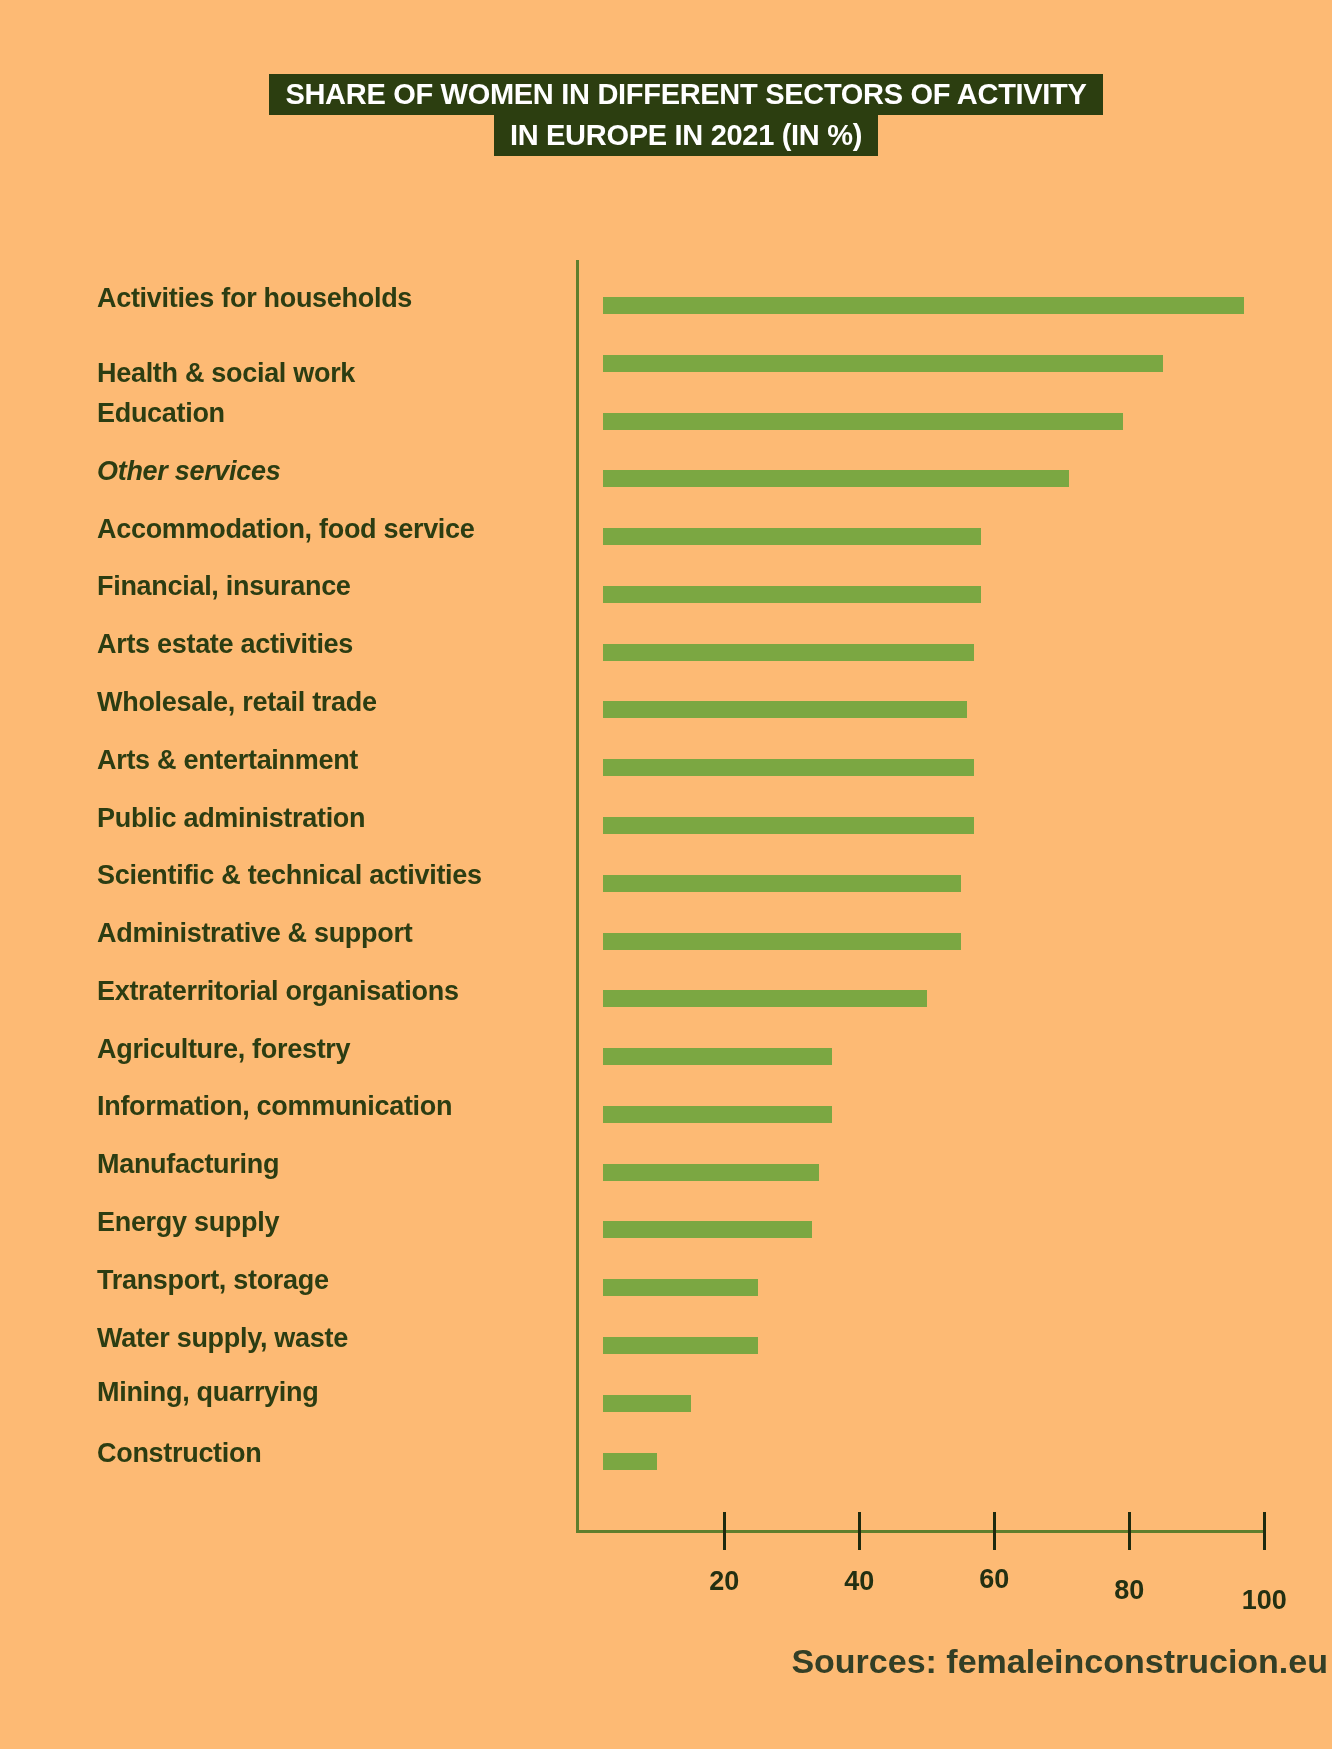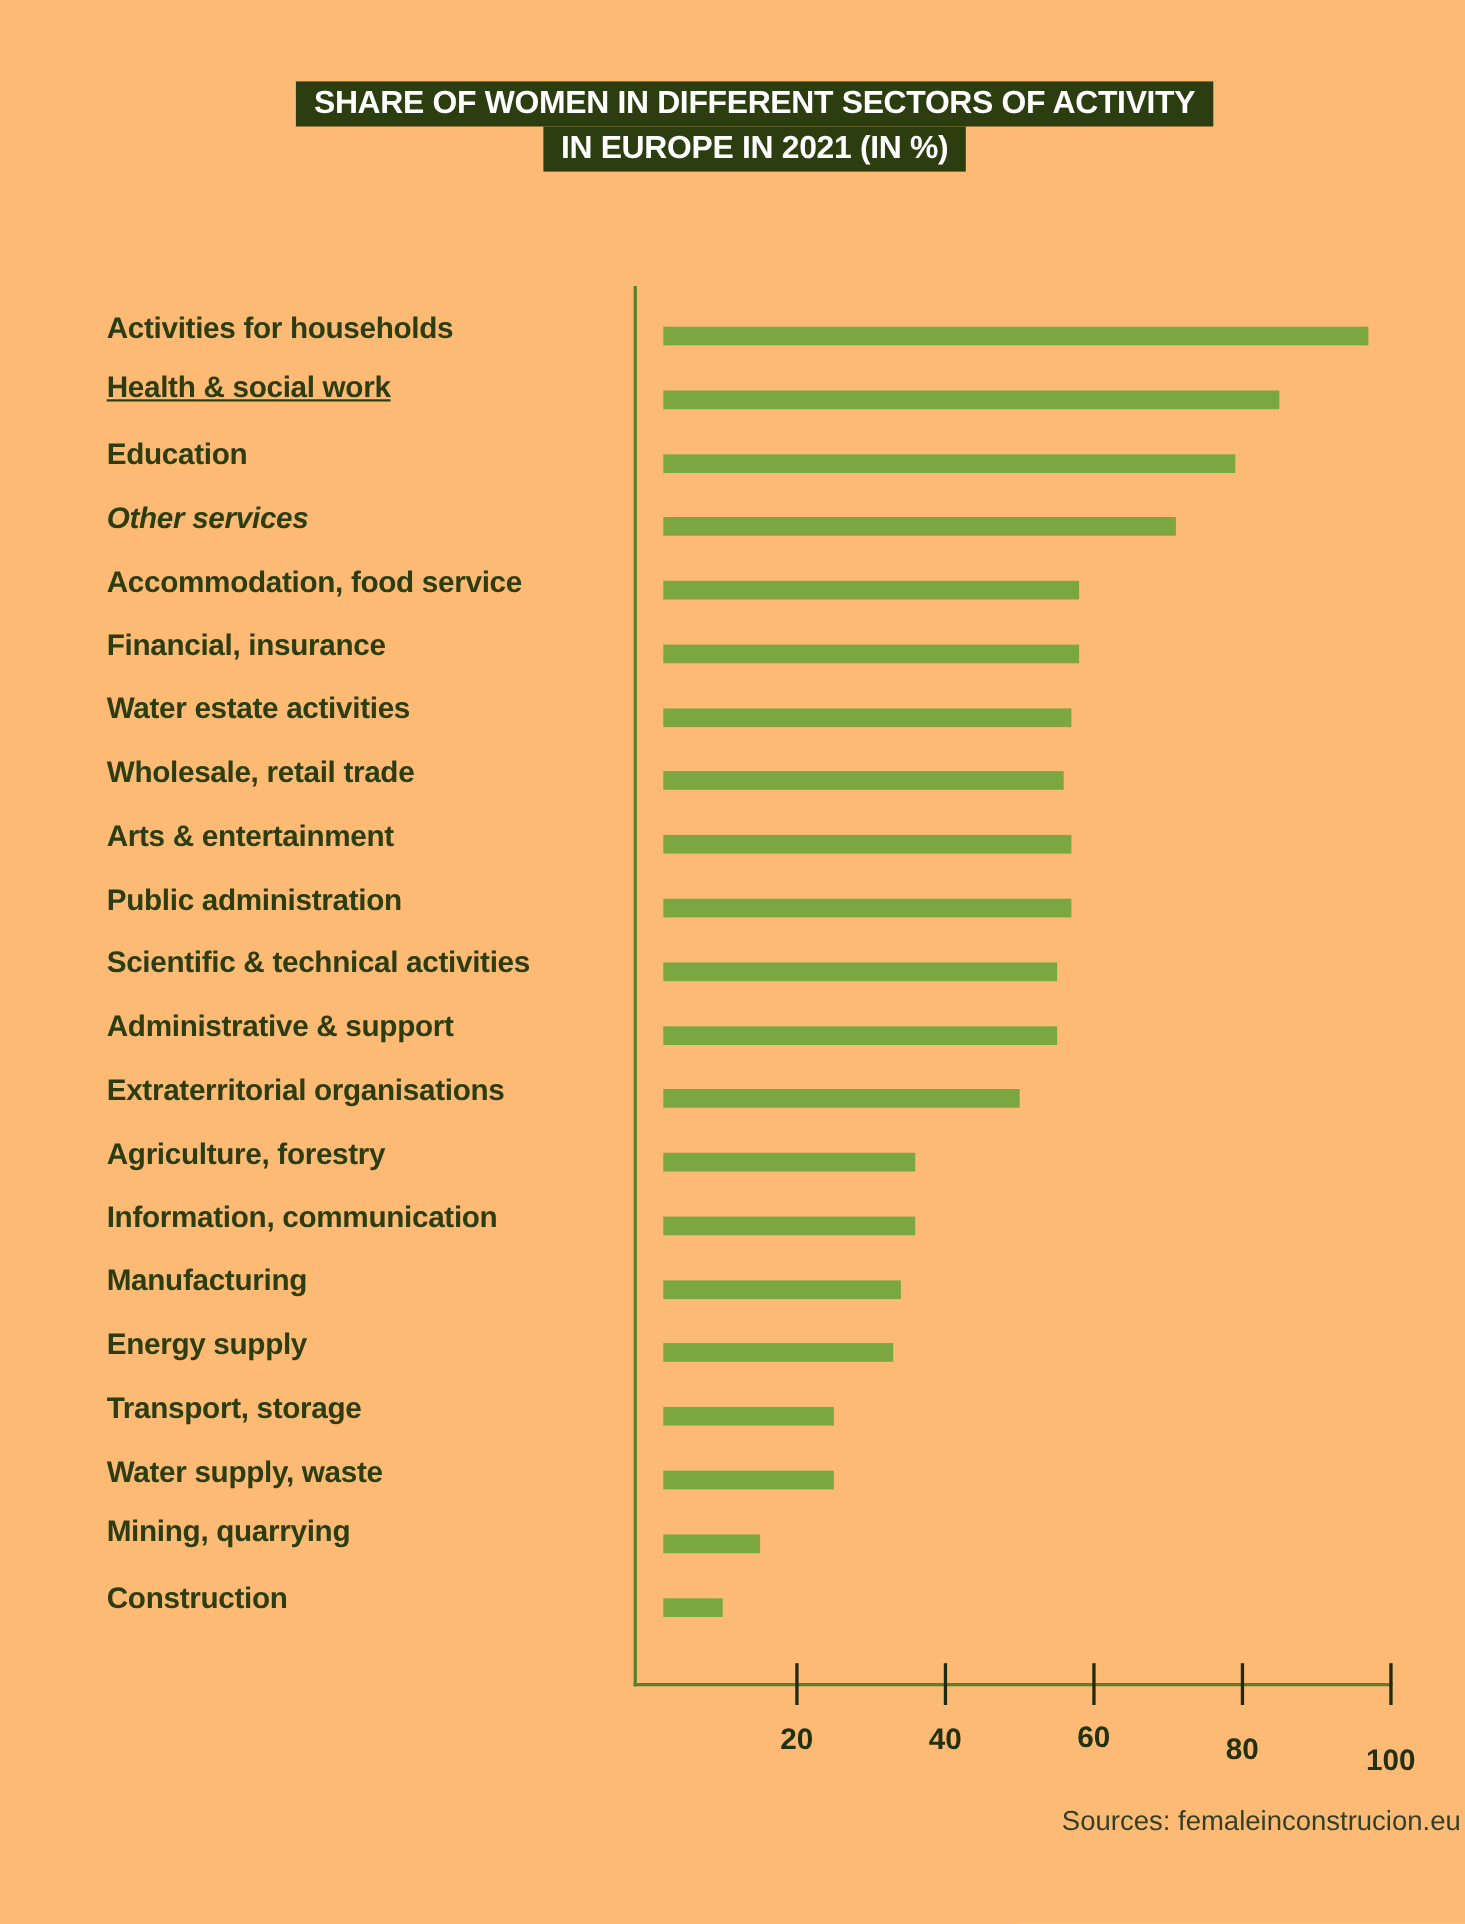--- a/index.html
+++ b/index.html
@@ -34,52 +34,52 @@
     height:17px;
   }
   .axis-line{position:absolute;}
   .tick-mark{position:absolute;width:3px;height:38px;}
   .tick-label{
     position:absolute;width:80px;text-align:center;
     font-size:27px;font-weight:bold;
   }
   .source{
     position:absolute;
-    font-size:25px;font-weight:normal;
+    font-size:34px;font-weight:bold;
     white-space:nowrap;
     text-align:right;
   }
 </style>
 </head>
 <body>
 
 <div class="page" style="background: #fdba74; padding-left: 40px;">
 
   <div class="title-wrap">
     <span class="title-line" style="background: rgb(44, 62, 16); color: rgb(255, 255, 255);">SHARE OF WOMEN IN DIFFERENT SECTORS OF ACTIVITY</span>
     <span class="title-line" style="background: rgb(44, 62, 16); color: rgb(255, 255, 255);">IN EUROPE IN 2021 (IN %)</span>
   </div>
 
   <div id="plot">
     <div class="axis-line" id="y-axis" style="left: 576px; top: 260px; width: 3px; height: 1273px; background: rgb(95, 126, 45);"></div>
     <div class="axis-line" id="x-axis" style="left: 576px; top: 1530px; width: 690.3px; height: 3px; background: rgb(95, 126, 45);"></div>
     <div id="rows">
         <div class="sector-label" style="top: 280.5px; color: rgb(44, 61, 18);">Activities for households</div>
         <div class="bar" style="left: 603px; top: 297px; width: 641px; background: rgb(123, 167, 66);"></div>
-        <div class="sector-label" style="top: 335px; color: rgb(44, 61, 18); text-decoration: underline;">Health &amp; social work</div>
+        <div class="sector-label" style="top: 356px; color: rgb(44, 61, 18);">Health &amp; social work</div>
         <div class="bar" style="left: 603px; top: 354.78px; width: 560px; background: rgb(123, 167, 66);"></div>
         <div class="sector-label" style="top: 396.06px; color: rgb(44, 61, 18);">Education</div>
         <div class="bar" style="left: 603px; top: 412.56px; width: 520px; background: rgb(123, 167, 66);"></div>
         <div class="sector-label" style="top: 453.84px; color: rgb(44, 61, 18); font-style: italic;">Other services</div>
         <div class="bar" style="left: 603px; top: 470.34px; width: 466px; background: rgb(123, 167, 66);"></div>
         <div class="sector-label" style="top: 511.62px; color: rgb(44, 61, 18);">Accommodation, food service</div>
         <div class="bar" style="left: 603px; top: 528.12px; width: 378px; background: rgb(123, 167, 66);"></div>
         <div class="sector-label" style="top: 569.4px; color: rgb(44, 61, 18);">Financial, insurance</div>
         <div class="bar" style="left: 603px; top: 585.9px; width: 378px; background: rgb(123, 167, 66);"></div>
-        <div class="sector-label" style="top: 627.18px; color: rgb(44, 61, 18);">Water estate activities</div>
+        <div class="sector-label" style="top: 627.18px; color: rgb(44, 61, 18);">Arts estate activities</div>
         <div class="bar" style="left: 603px; top: 643.68px; width: 371px; background: rgb(123, 167, 66);"></div>
         <div class="sector-label" style="top: 684.96px; color: rgb(44, 61, 18);">Wholesale, retail trade</div>
         <div class="bar" style="left: 603px; top: 701.46px; width: 364px; background: rgb(123, 167, 66);"></div>
         <div class="sector-label" style="top: 742.74px; color: rgb(44, 61, 18);">Arts &amp; entertainment</div>
         <div class="bar" style="left: 603px; top: 759.24px; width: 371px; background: rgb(123, 167, 66);"></div>
         <div class="sector-label" style="top: 800.52px; color: rgb(44, 61, 18);">Public administration</div>
         <div class="bar" style="left: 603px; top: 817.02px; width: 371px; background: rgb(123, 167, 66);"></div>
         <div class="sector-label" style="top: 858.3px; color: rgb(44, 61, 18);">Scientific &amp; technical activities</div>
         <div class="bar" style="left: 603px; top: 874.8px; width: 358px; background: rgb(123, 167, 66);"></div>
         <div class="sector-label" style="top: 916.08px; color: rgb(44, 61, 18);">Administrative &amp; support</div>

